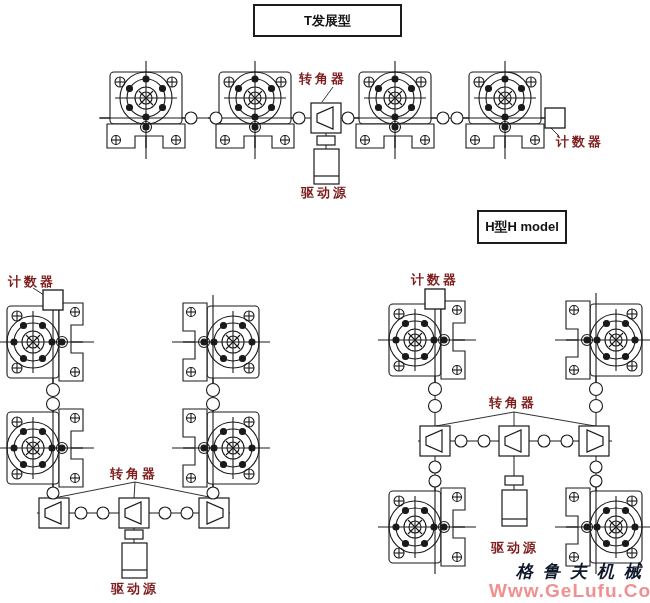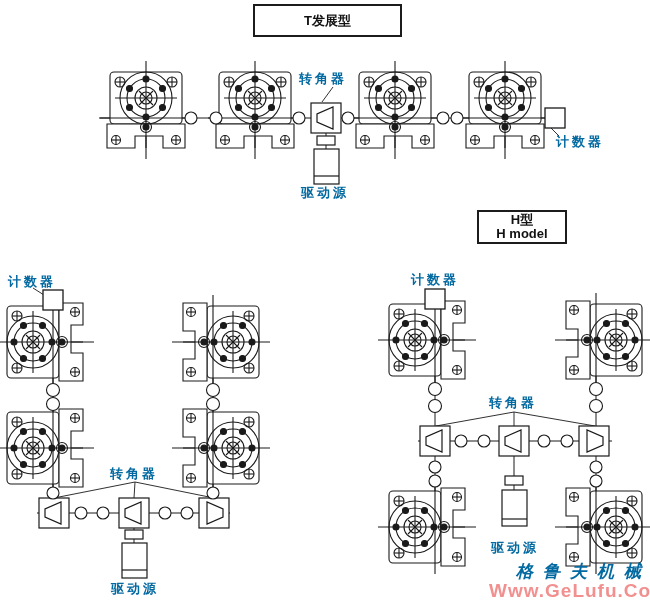--- a/index.html
+++ b/index.html
@@ -1,23 +1,23 @@
 <!DOCTYPE html>
 <html><head>
 <meta charset="utf-8">
 <style>
   html,body{margin:0;padding:0;background:#fff;}
   #stage{position:relative;width:650px;height:603px;background:#fff;overflow:hidden;
          font-family:"Liberation Sans",sans-serif;}
   #art{position:absolute;left:0;top:0;}
   .titlebox{position:absolute;border:2px solid #1c1c1c;background:#fff;display:flex;
-            flex-direction:column;align-items:center;justify-content:center;
+            flex-direction:row;align-items:center;justify-content:center;
             font-weight:bold;font-size:13px;line-height:14px;color:#111;text-align:center;}
   .lbl{position:absolute;font-weight:bold;font-size:13px;letter-spacing:3px;
-       color:#0369a1;white-space:nowrap;}
+       color:#7f1d1d;white-space:nowrap;}
   .wm1{position:absolute;font-weight:bold;font-style:italic;font-size:17px;
        letter-spacing:10px;white-space:nowrap;}
   .wm2{position:absolute;font-weight:bold;font-size:19px;letter-spacing:1px;white-space:nowrap;}
 </style>
 </head>
 <body>
 
 <div id="stage">
 
   <svg id="art" width="650" height="603" viewBox="0 0 650 603">
@@ -194,16 +194,16 @@
   <div class="lbl" style="left:301px;top:184px;">驱动源</div>
 
   <div class="lbl" style="left:8px;top:273px;">计数器</div>
   <div class="lbl" style="left:110px;top:465px;">转角器</div>
   <div class="lbl" style="left:111px;top:580px;">驱动源</div>
 
   <div class="lbl" style="left:411px;top:271px;">计数器</div>
   <div class="lbl" style="left:489px;top:394px;">转角器</div>
   <div class="lbl" style="left:491px;top:539px;">驱动源</div>
 
-  <div class="wm1" style="left: 516px; top: 560px; color: #0369a1;">格鲁夫机械</div>
+  <div class="wm1" style="left: 516px; top: 560px; color: #0f172a;">格鲁夫机械</div>
   <div class="wm2" style="left: 489px; top: 580px; color: rgb(242, 143, 143);">Www.GeLufu.Com</div>
 
 </div>
 
 </body></html>

